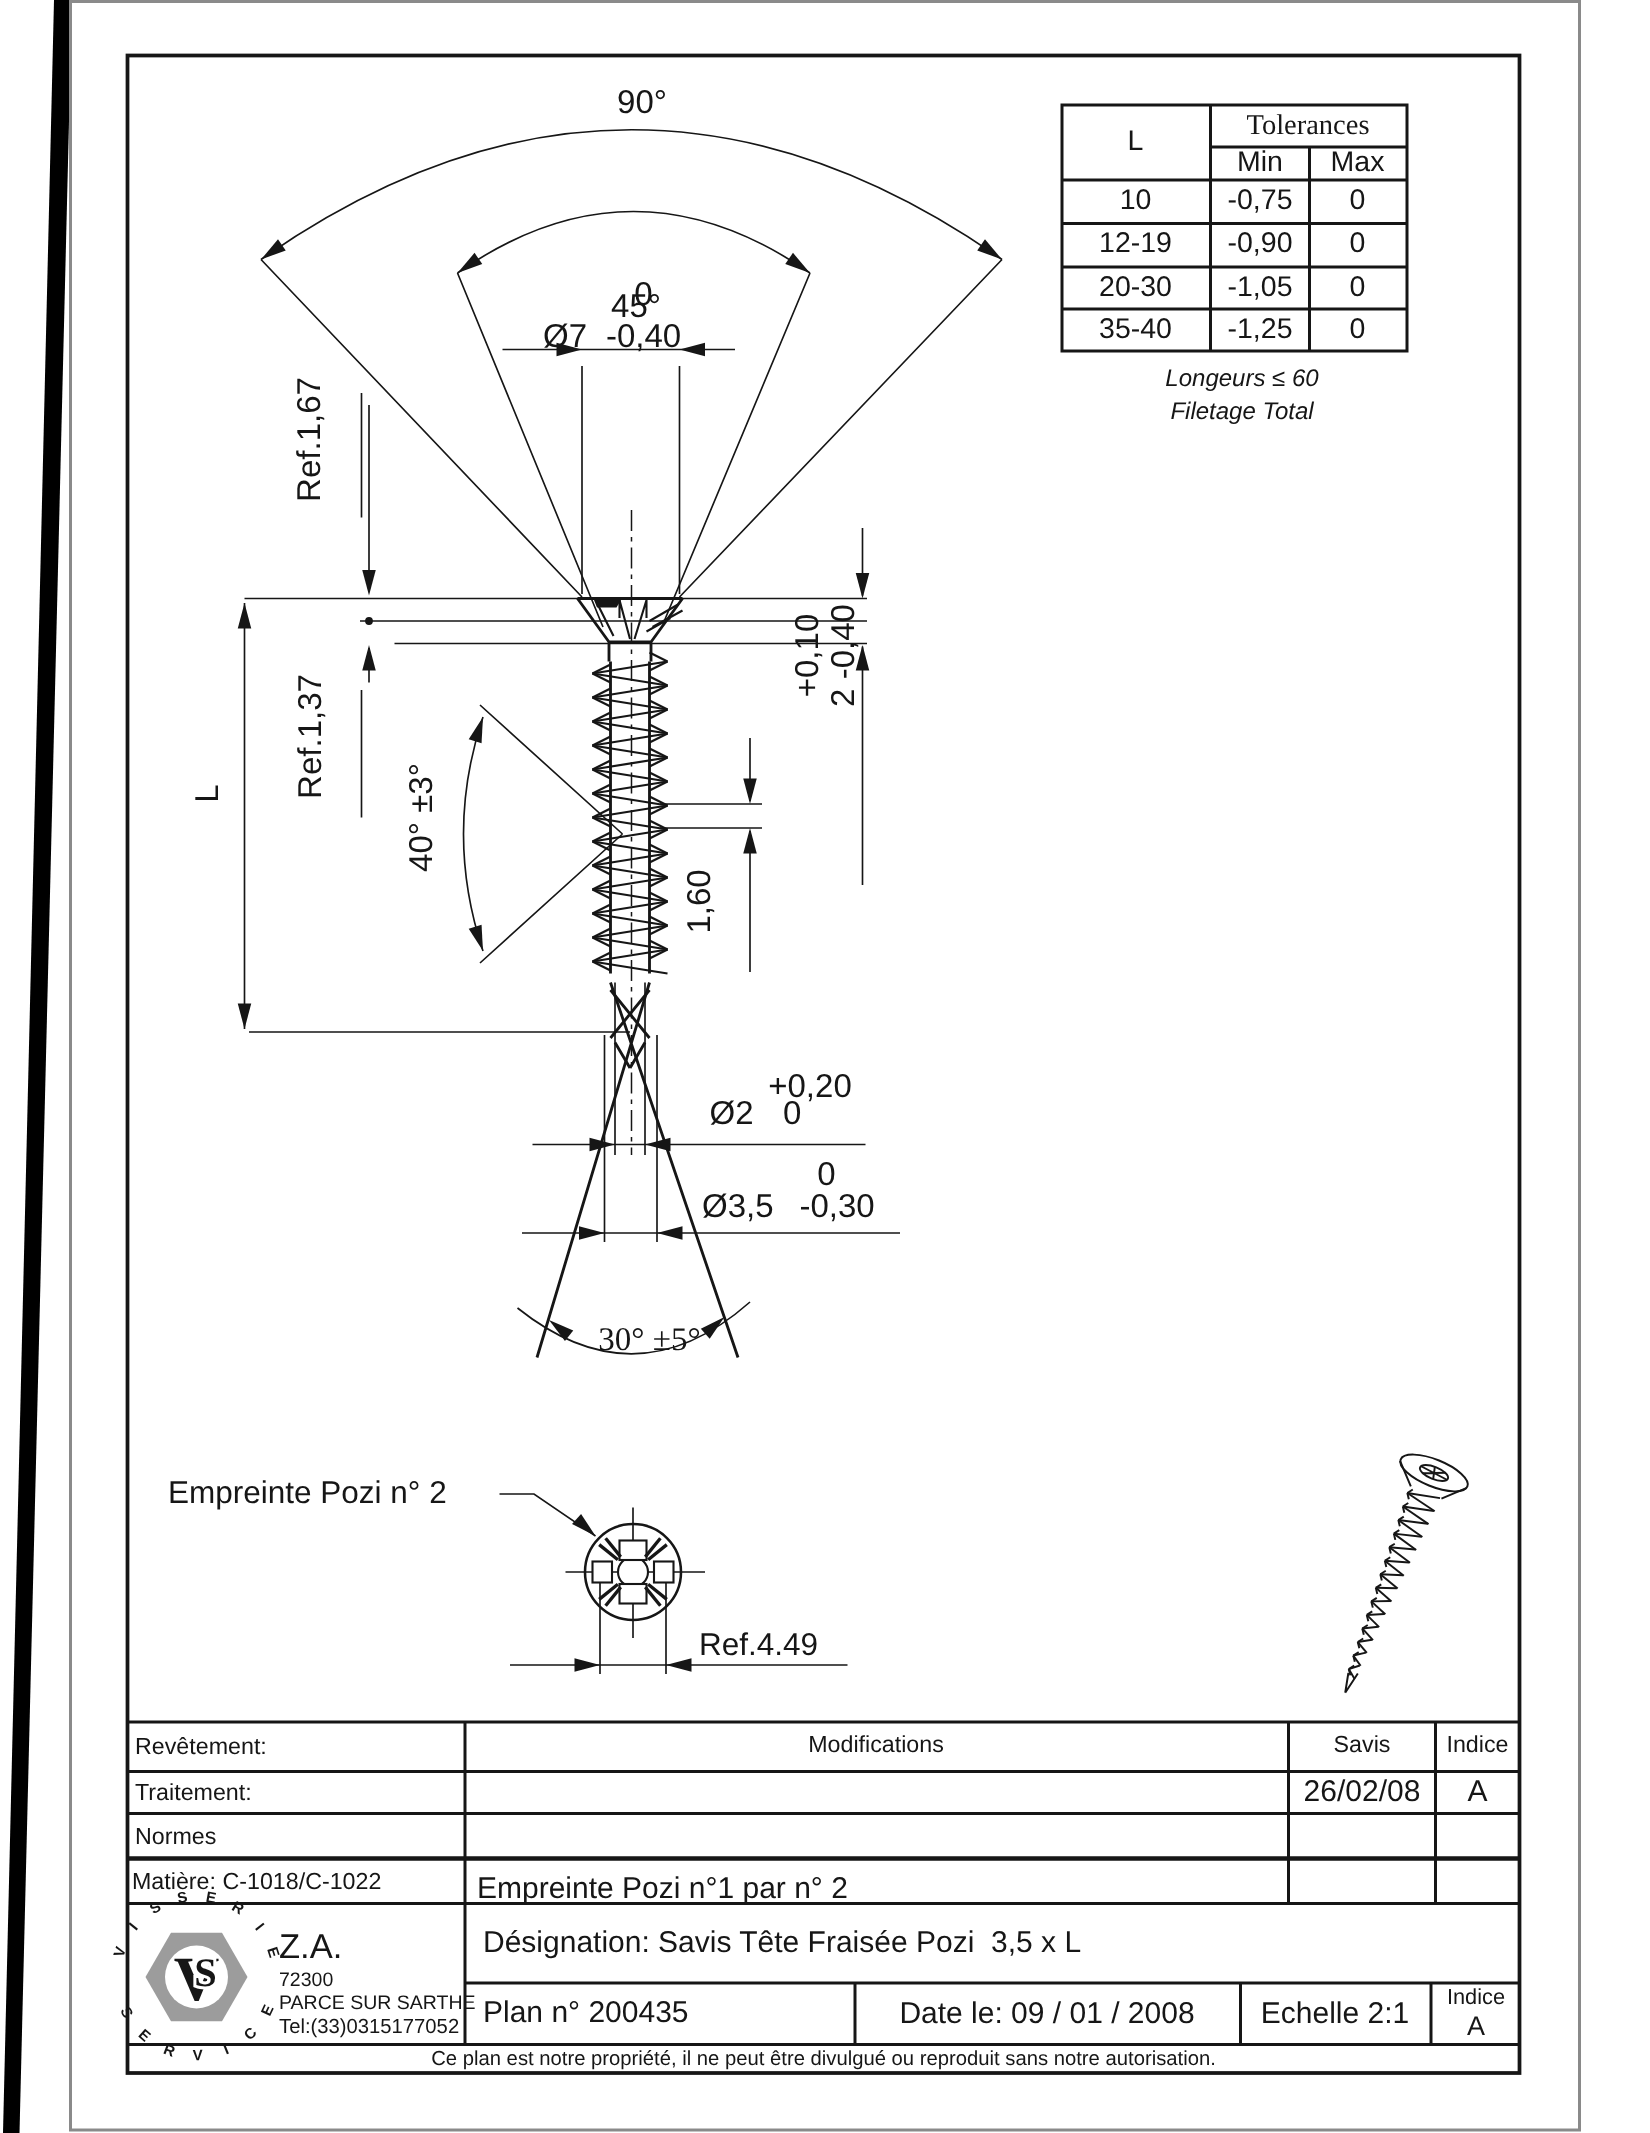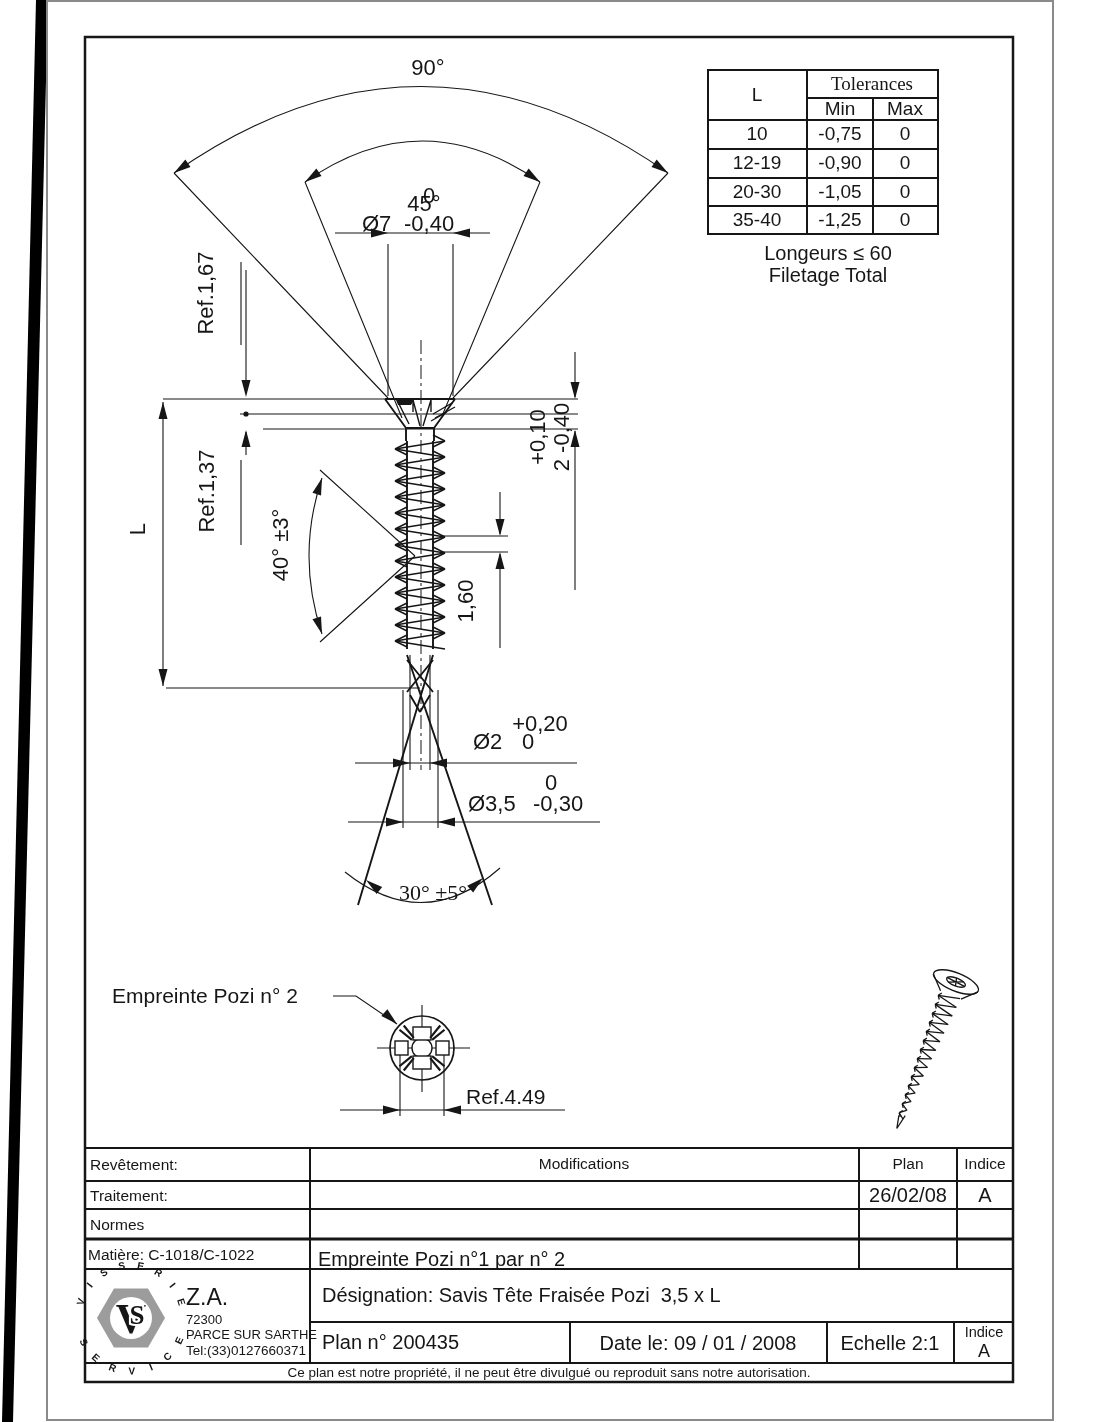--- a/index.html
+++ b/index.html
@@ -8,21 +8,21 @@
   .art{position:absolute;left:0;top:0;}
   .lbl{position:absolute;font-size:22px;white-space:nowrap;}
   .ctr{transform:translate(-50%,-50%);}
   .rot{transform:translate(-50%,-50%) rotate(-90deg);text-align:center;line-height:1.08;}
   
   .tt{position:absolute;font-size:19px;transform:translate(-50%,-50%);white-space:nowrap;}
   
   .tb{position:absolute;font-size:15.5px;white-space:nowrap;}
   .tbc{transform:translate(-50%,-50%);}
   .big{font-size:20px;}
-  .note{position:absolute;font-size:20px;transform:translate(-50%,-50%);white-space:nowrap;}
+  .note{position:absolute;font-size:16px;transform:translate(-50%,-50%);white-space:nowrap;font-style:italic;}
   .foot{position:absolute;font-size:13.5px;transform:translate(-50%,-50%);white-space:nowrap;}
   .pre{white-space:pre;}
   .logo-ring{font:700 10px "Liberation Sans",sans-serif;fill:#161616;}
 </style>
 </head>
 <body>
 
 <div class="page">
 
   <svg class="art" width="1100" height="1422" viewBox="0 0 1100 1422">
@@ -373,35 +373,35 @@
   <div class="note" style="left:828px;top:253px;">Longeurs ≤ 60</div>
   <div class="note" style="left:828px;top:275px;">Filetage Total</div>
 
   <div>
     <div class="tb" style="left:90px;top:1156px;">Revêtement:</div>
     <div class="tb" style="left:90px;top:1187px;">Traitement:</div>
     <div class="tb" style="left:90px;top:1216px;">Normes</div>
     <div class="tb" style="left:88px;top:1246px;">Matière: C-1018/C-1022</div>
 
     <div class="tb tbc" style="left:584px;top:1164px;">Modifications</div>
-    <div class="tb tbc" style="left:908px;top:1164px;">Plan</div>
+    <div class="tb tbc" style="left:908px;top:1164px;">Savis</div>
     <div class="tb tbc" style="left:985px;top:1164px;">Indice</div>
 
     <div class="tb big" style="left:318px;top:1248px;">Empreinte Pozi n°1 par n° 2</div>
     <div class="tb big tbc" style="left:908px;top:1195px;">26/02/08</div>
     <div class="tb big tbc" style="left:985px;top:1195px;">A</div>
 
     <div class="tb big pre" style="left:322px;top:1284px;">Désignation: Savis Tête Fraisée Pozi  3,5 x L</div>
 
     <div class="tb big" style="left:322px;top:1331px;">Plan n° 200435</div>
     <div class="tb big tbc" style="left:698px;top:1343px;">Date le: 09 / 01 / 2008</div>
     <div class="tb big tbc" style="left:890px;top:1343px;text-align:right;">Echelle 2:1</div>
     <div class="tb tbc" style="left:984px;top:1332px;font-size:14.5px;">Indice</div>
     <div class="tb tbc" style="left:984px;top:1351px;font-size:18px;">A</div>
 
     <div class="foot" style="left:549px;top:1372px;">Ce plan est notre propriété, il ne peut être divulgué ou reproduit sans notre autorisation.</div>
 
     <div class="tb" style="left:186px;top:1284px;font-size:23px;">Z.A.</div>
     <div class="tb" style="left:186px;top:1312px;font-size:13px;">72300</div>
     <div class="tb" style="left:186px;top:1327px;font-size:13px;">PARCE SUR SARTHE</div>
-    <div class="tb" style="left:186px;top:1343px;font-size:13.5px;">Tel:(33)0127660371</div>
+    <div class="tb" style="left:186px;top:1343px;font-size:13.5px;">Tel:(33)0315177052</div>
   </div>
 </div>
 
 </body></html>

